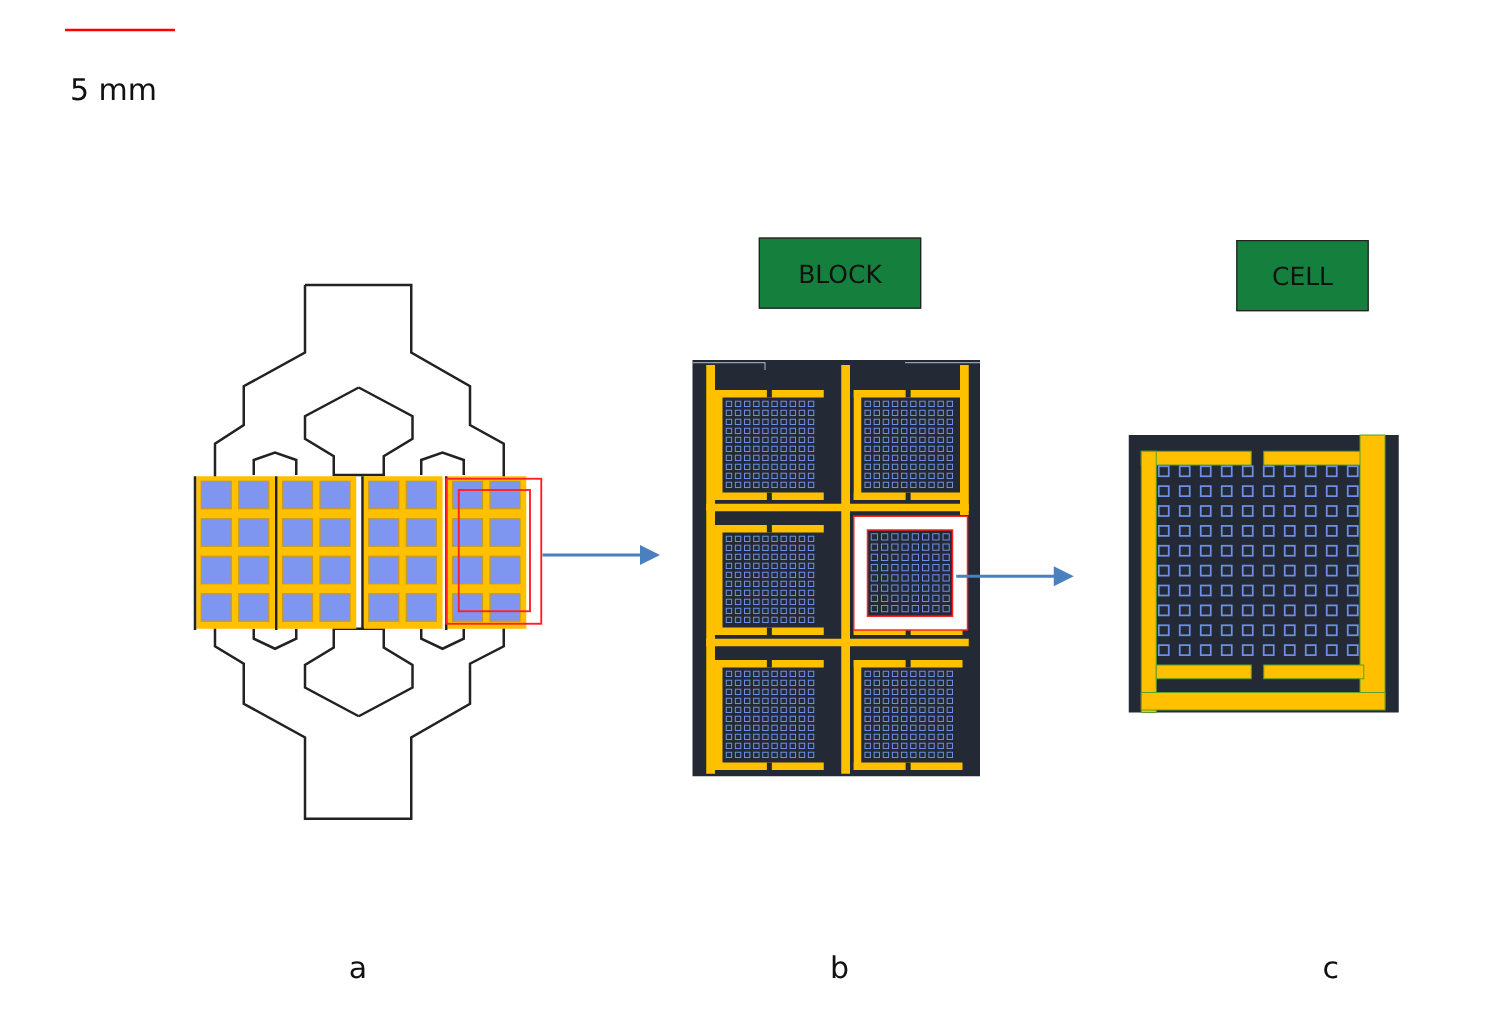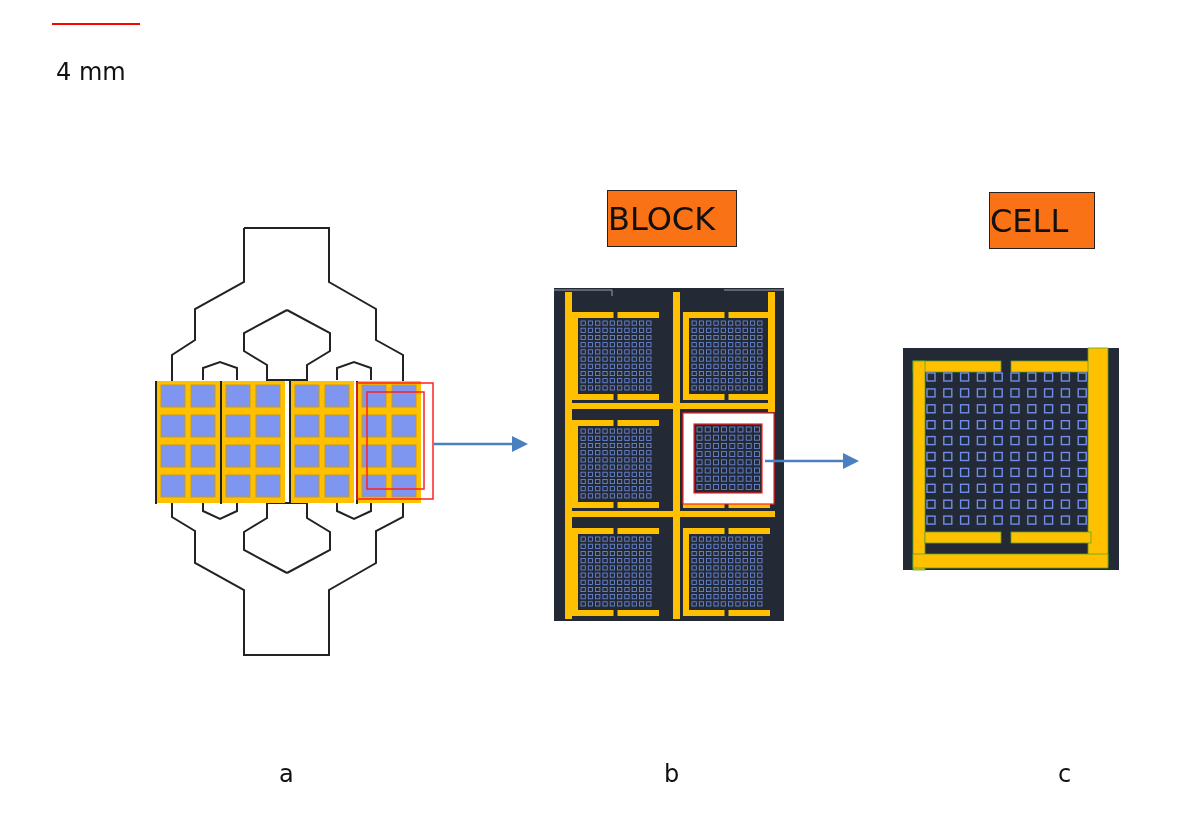--- a/index.html
+++ b/index.html
@@ -1,33 +1,33 @@
 <!DOCTYPE html>
 <html><head>
 <meta charset="utf-8">
 <style>
   html,body{margin:0;padding:0;background:#ffffff;}
   body{width:1200px;height:826px;position:relative;overflow:hidden;font-family:"DejaVu Sans","Liberation Sans",sans-serif;}
   .abs{position:absolute;}
   .scalebar{left:52px;top:23px;width:88px;height:2px;background:#ff0000;}
   .scale-label{left:56px;top:58px;font-size:24px;color:#111;}
-  .titlebox{border:1px solid #222;background:#f97316;font-size:32px;color:#111;display:flex;align-items:center;box-sizing:border-box;}
+  .titlebox{border:1px solid #222;background:#15803d;font-size:20px;color:#111;display:flex;align-items:center;justify-content:center;box-sizing:border-box;}
   .block-title{left:607px;top:190px;width:130px;height:57px;}
   .cell-title{left:952px;top:192px;width:106px;height:57px;margin-left:37px;}
   .panel-label{font-size:24px;color:#111;}
   .lab-a{left:279px;top:760px;}
   .lab-b{left:664px;top:760px;}
   .lab-c{left:1058px;top:760px;}
   svg{position:absolute;left:0;top:0;}
 </style>
 </head>
 <body>
 
 <div class="abs scalebar"></div>
-<div class="abs scale-label">4 mm</div>
+<div class="abs scale-label">5 mm</div>
 
 <div class="abs titlebox block-title">
   <span>BLOCK</span>
 </div>
 <div class="abs titlebox cell-title">
   <span>CELL</span>
 </div>
 
 <div class="abs panel-label lab-a">a</div>
 <div class="abs panel-label lab-b">b</div>

